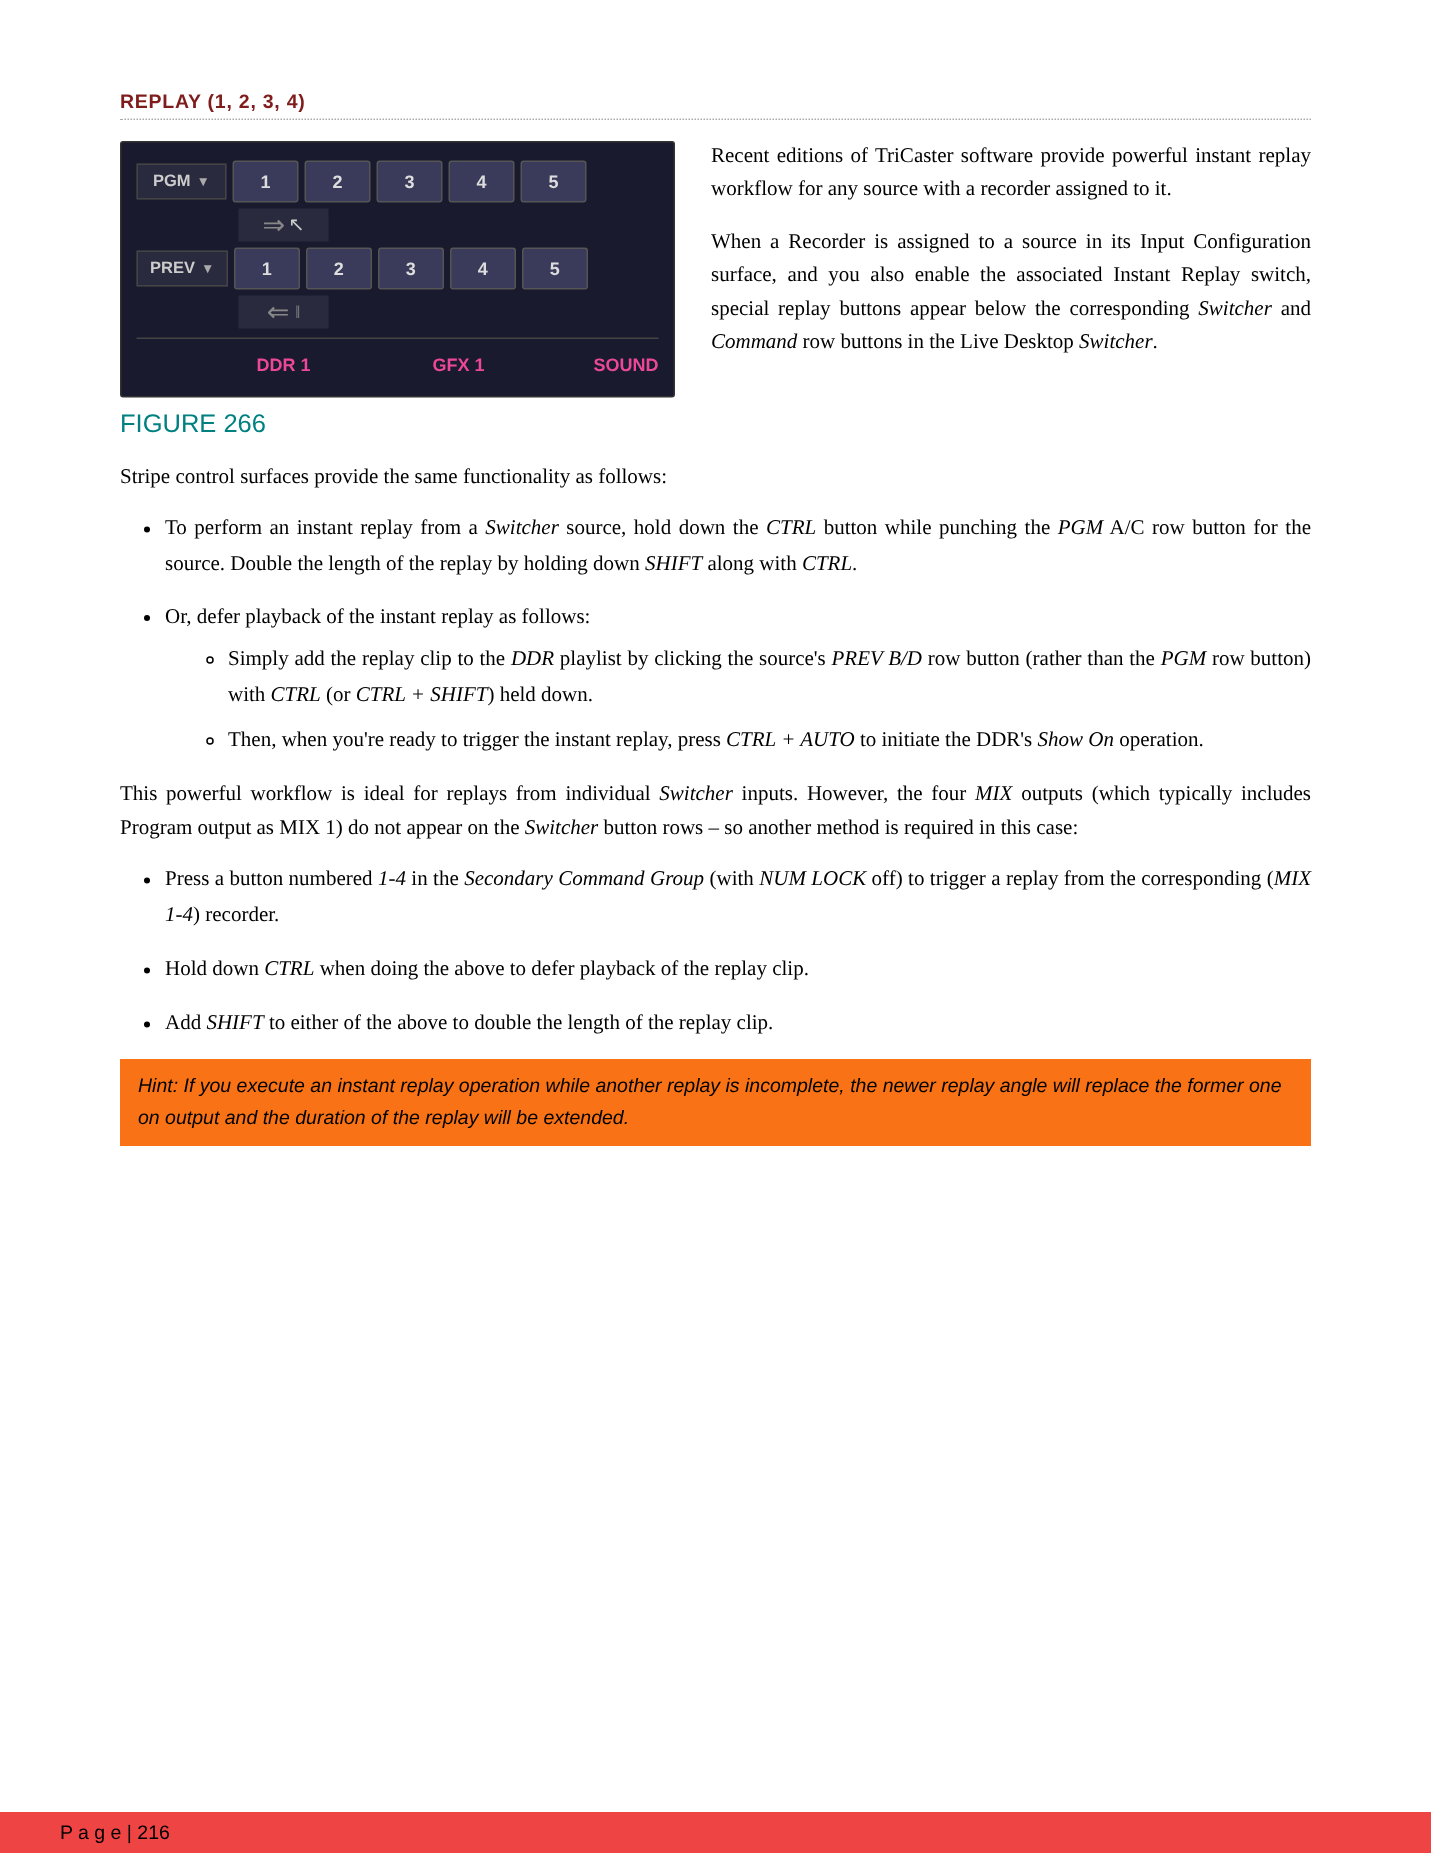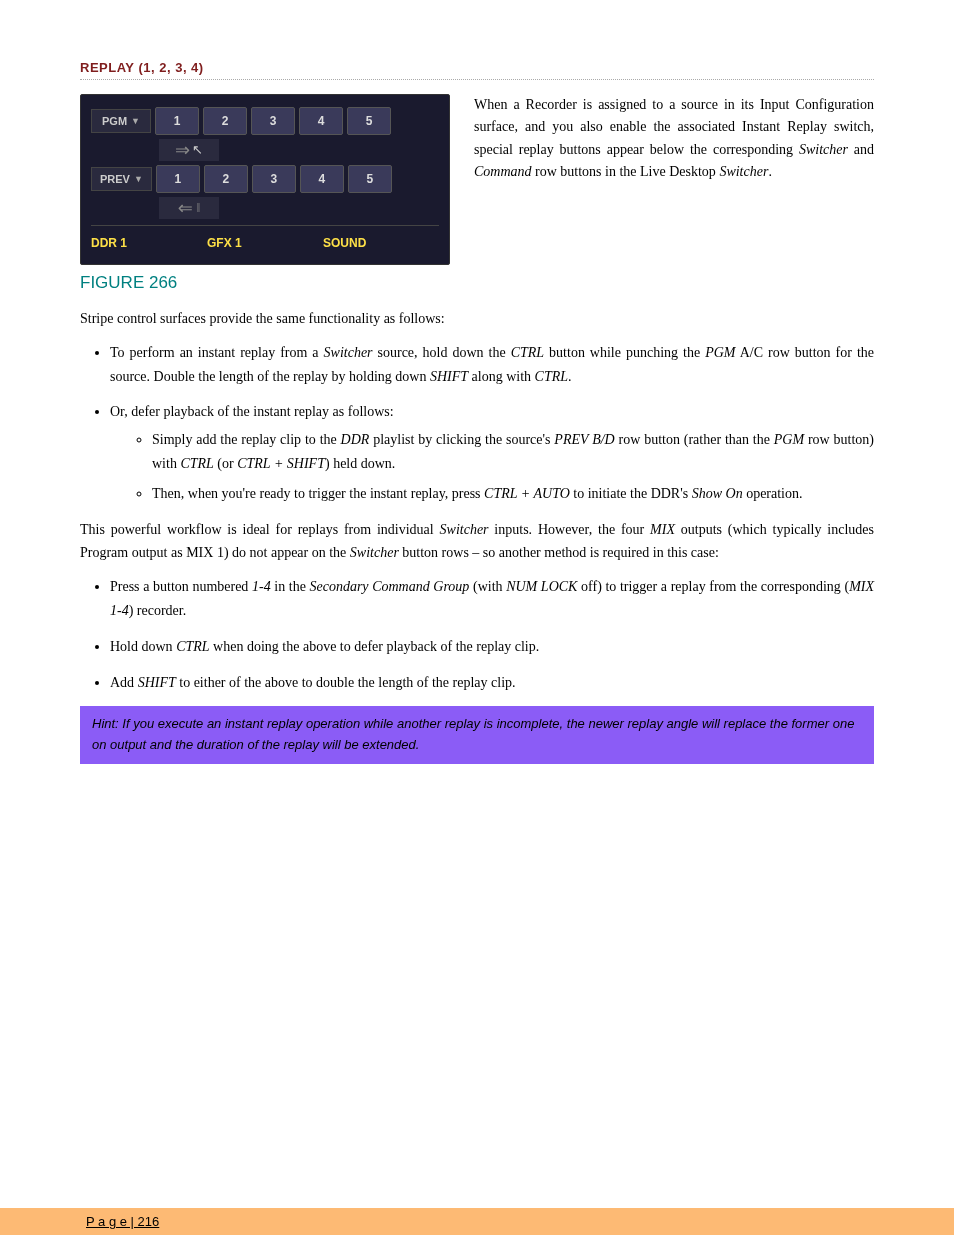--- a/index.html
+++ b/index.html
@@ -119,26 +119,26 @@
     }
 
     .sw-bottom-row {
       display: flex;
       margin-top: 6px;
       border-top: 1px solid #444;
       padding-top: 6px;
     }
 
     .sw-bottom-btn {
-      color: #fde047;
+      color: #ec4899;
       font-family: Arial, sans-serif;
       font-size: 12px;
       font-weight: bold;
       flex: 1;
-      text-align: left;
+      text-align: right;
       padding: 4px 0;
     }
 
     .figure-label {
       font-family: Arial, sans-serif;
       font-size: 17px;
       color: #008080;
       font-weight: normal;
       margin-top: 6px;
       margin-bottom: 14px;
@@ -173,42 +173,41 @@
     .sub-bullet-list li {
       list-style-type: circle;
       margin-bottom: 6px;
       line-height: 1.7;
       text-align: justify;
       margin-left: 12px;
     }
 
     
     .hint-box {
-      background: #8b5cf6;
+      background: #f97316;
       color: #000;
       font-family: Arial, sans-serif;
       font-size: 13px;
       font-style: italic;
       padding: 8px 12px;
       line-height: 1.6;
       margin-top: 8px;
     }
 
     
     .page-footer {
       position: fixed;
       bottom: 0;
       left: 0;
       width: 954px;
-      background: #fdba74;
+      background: #ef4444;
       color: #000;
       font-family: Arial, sans-serif;
       font-size: 13px;
-      padding: 6px 86px;
-      text-decoration: underline;
+      padding: 6px 40px;
     }
 
     em { font-style: italic; }
 
     .right-col p {
       margin-bottom: 12px;
     }
   </style>
 </head>
 <body>
@@ -260,20 +259,21 @@
 
       <div class="sw-bottom-row">
         <div class="sw-bottom-btn">DDR 1</div>
         <div class="sw-bottom-btn">GFX 1</div>
         <div class="sw-bottom-btn">SOUND</div>
       </div>
     </div>
   </div>
 
   <div class="right-col">
+    <p>Recent editions of TriCaster software provide powerful instant replay workflow for any source with a recorder assigned to it.</p>
     <p>When a Recorder is assigned to a source in its Input Configuration surface, and you also enable the associated Instant Replay switch, special replay buttons appear below the corresponding <em>Switcher</em> and <em>Command</em> row buttons in the Live Desktop <em>Switcher</em>.</p>
   </div>
 </div>
 
 <div class="figure-label">FIGURE 266</div>
 
 <p class="body-text">Stripe control surfaces provide the same functionality as follows:</p>
 
 <ul class="bullet-list">
   <li>

